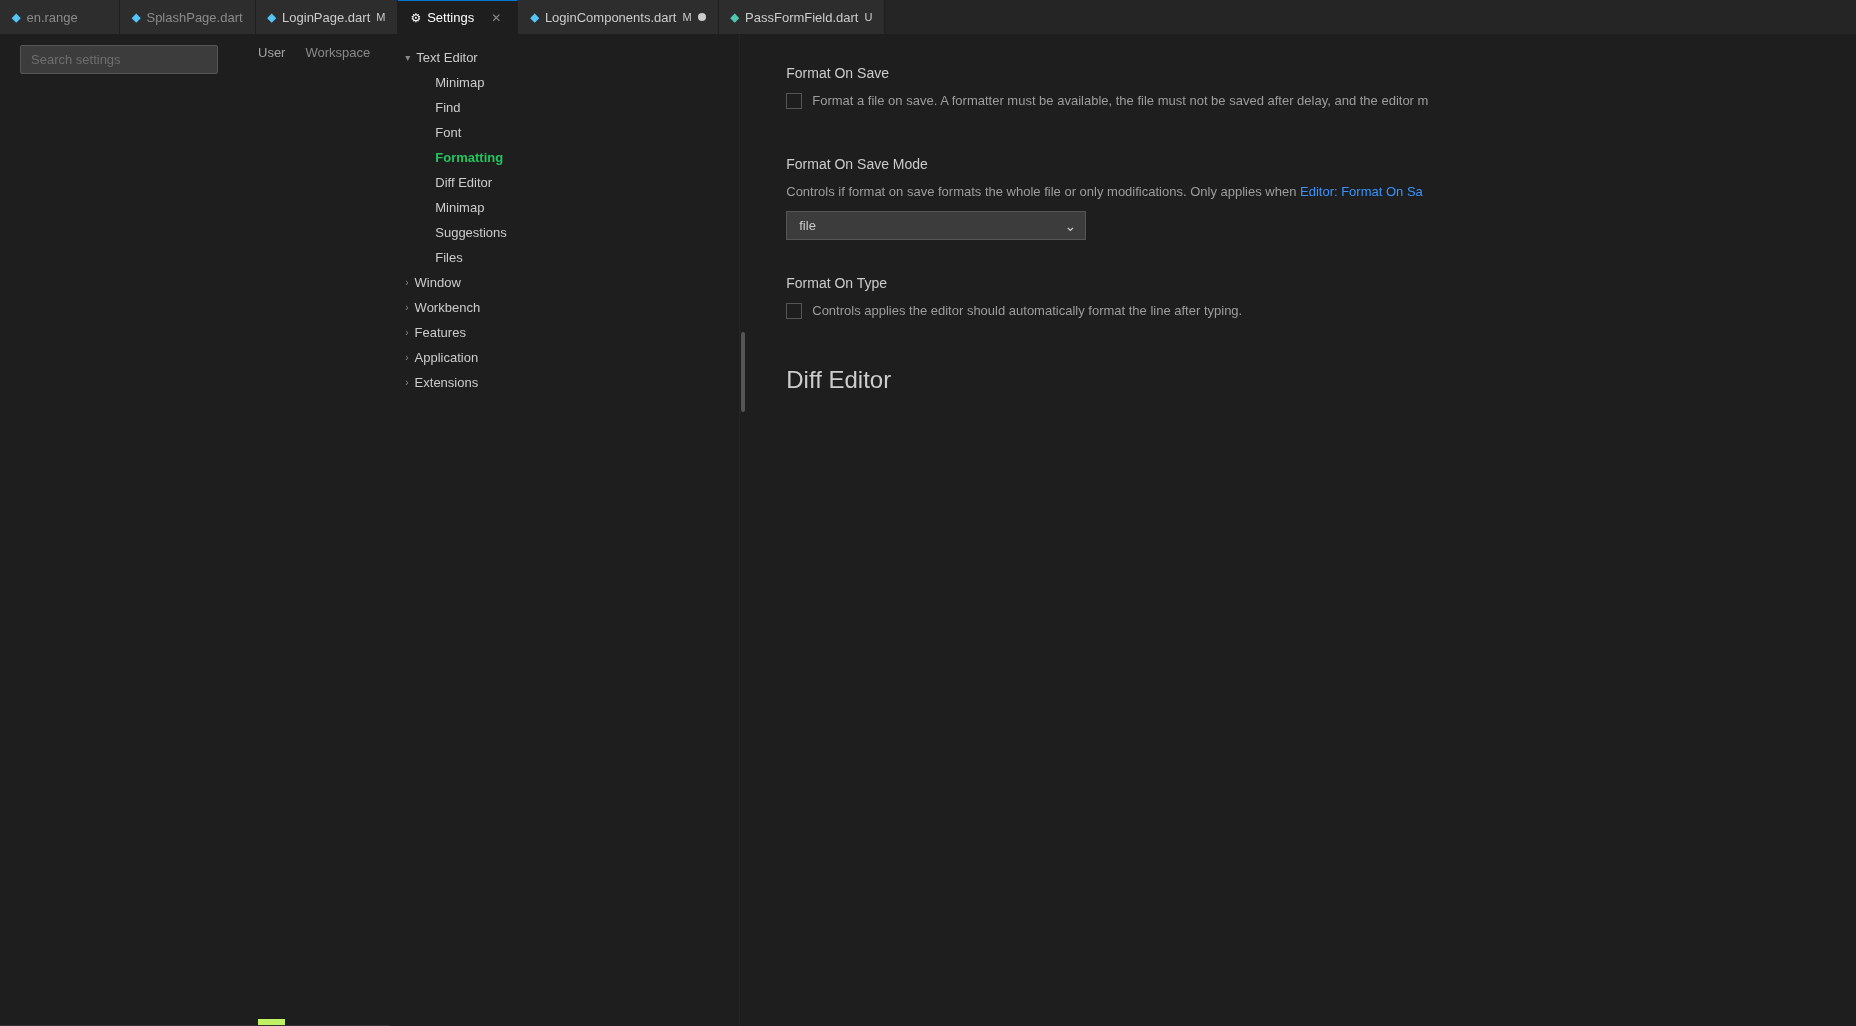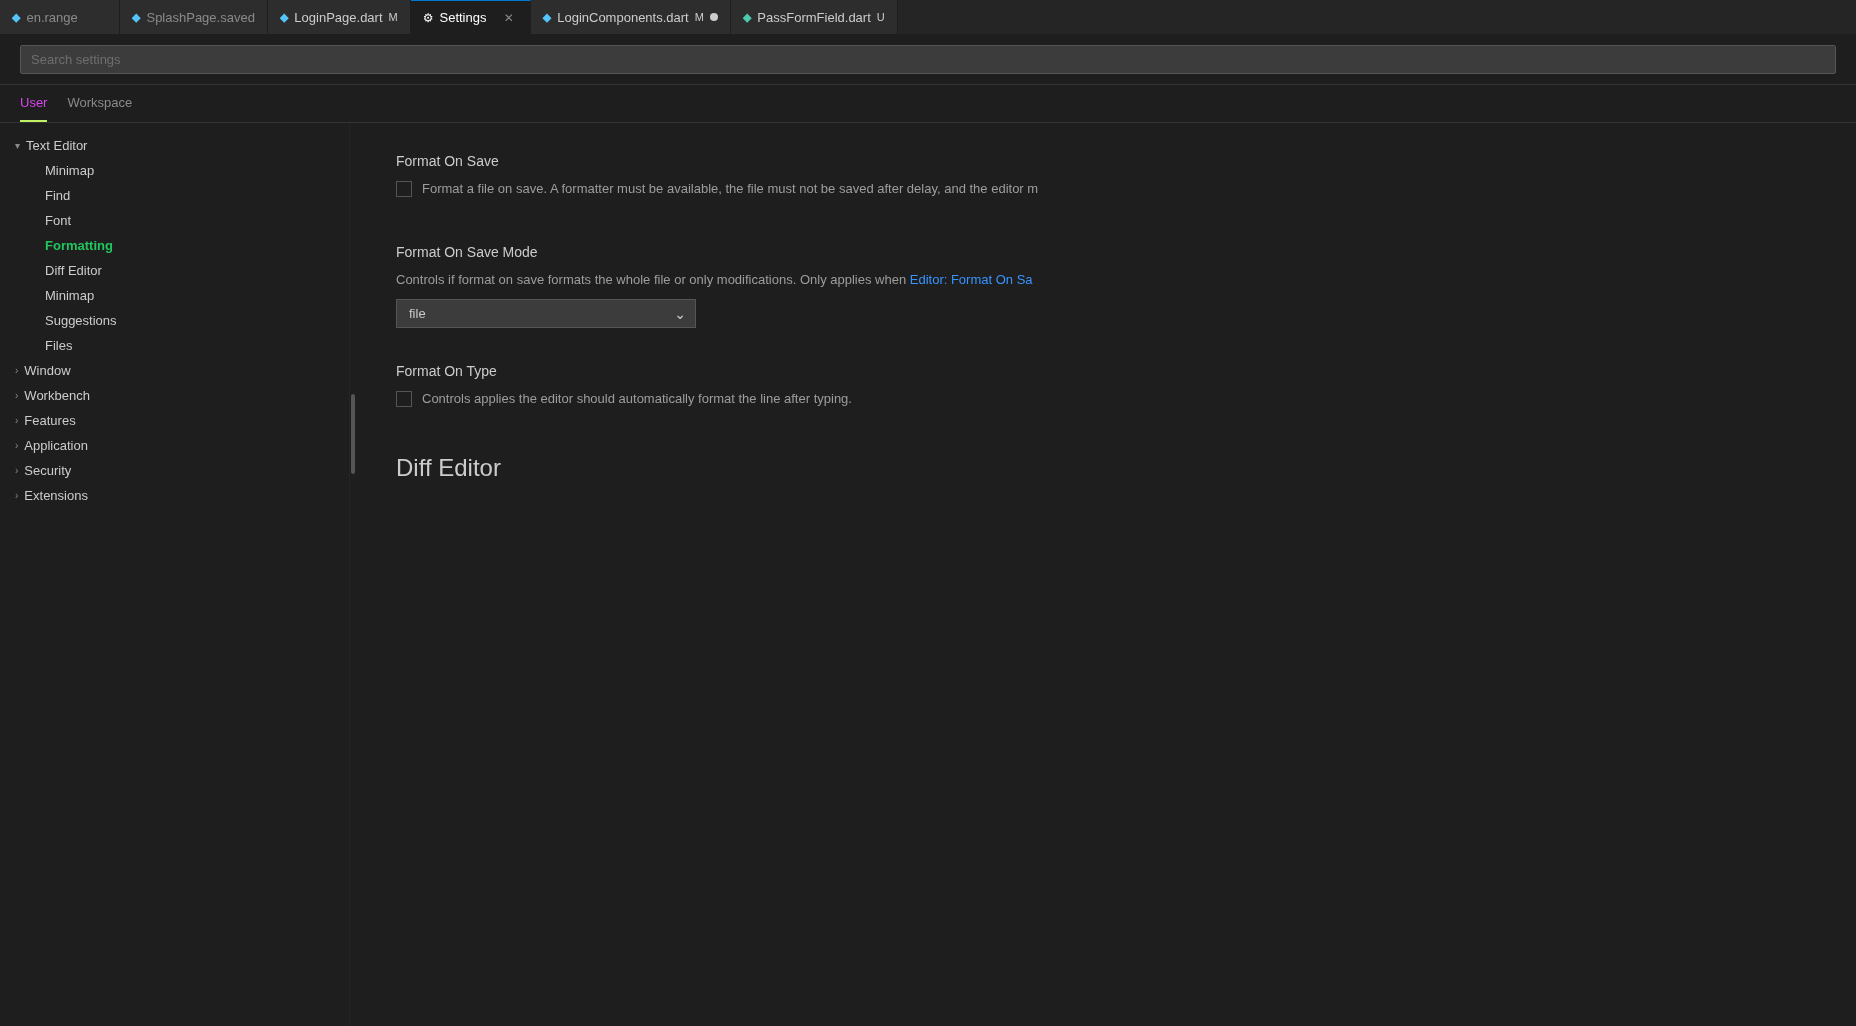--- a/index.html
+++ b/index.html
@@ -63,21 +63,21 @@
       margin-left: auto;
       color: #8a8a8a;
       cursor: pointer;
       font-size: 12px;
       padding: 2px 4px;
     }
 
     
     .settings-container {
       display: flex;
-      flex-direction: column;
+      flex-direction: row;
       height: calc(100% - 35px);
     }
 
     .search-bar {
       padding: 10px 20px;
       background-color: #1e1e1e;
       border-bottom: 1px solid #333;
     }
 
     .search-input {
@@ -105,22 +105,22 @@
 
     .settings-tab {
       padding: 10px 0;
       cursor: pointer;
       color: #8a8a8a;
       font-size: 13px;
       border-bottom: 2px solid transparent;
     }
 
     .settings-tab.active {
-      color: #d946ef;
-      border-bottom: 2px solid #bef264;
+      color: #a3a3a3;
+      border-bottom: 6px solid #bef264;
     }
 
     .content-area {
       display: flex;
       flex: 1;
       overflow: hidden;
     }
 
     
     .sidebar {
@@ -274,21 +274,21 @@
 </head>
 <body>
 
 <div class="tab-bar">
   <div class="tab">
     <span style="color:#54c5f8; font-size:11px; font-weight:bold;">◆</span>
     <span>en.range</span>
   </div>
   <div class="tab">
     <span style="color:#54c5f8; font-size:11px; font-weight:bold;">◆</span>
-    <span>SplashPage.saved</span>
+    <span>SplashPage.dart</span>
   </div>
   <div class="tab modified">
     <span style="color:#54c5f8; font-size:11px; font-weight:bold;">◆</span>
     <span>LoginPage.dart</span>
     <span style="color:#cccccc; font-size:11px;">M</span>
   </div>
   <div class="tab active">
     <span style="font-size:12px;">⚙</span>
     <span>Settings</span>
     <span class="tab-close">✕</span>
@@ -356,24 +356,20 @@
         <span class="chevron right"></span>
         <span>Workbench</span>
       </div>
       <div class="sidebar-item top-level">
         <span class="chevron right"></span>
         <span>Features</span>
       </div>
       <div class="sidebar-item top-level">
         <span class="chevron right"></span>
         <span>Application</span>
-      </div>
-      <div class="sidebar-item top-level">
-        <span class="chevron right"></span>
-        <span>Security</span>
       </div>
       <div class="sidebar-item top-level">
         <span class="chevron right"></span>
         <span>Extensions</span>
       </div>
     </div>
 
     <div style="width:6px; background:#1e1e1e; position:relative;">
       <div style="width:4px; height:80px; background:#555; position:absolute; top:30%; left:1px; border-radius:2px;"></div>
     </div>

